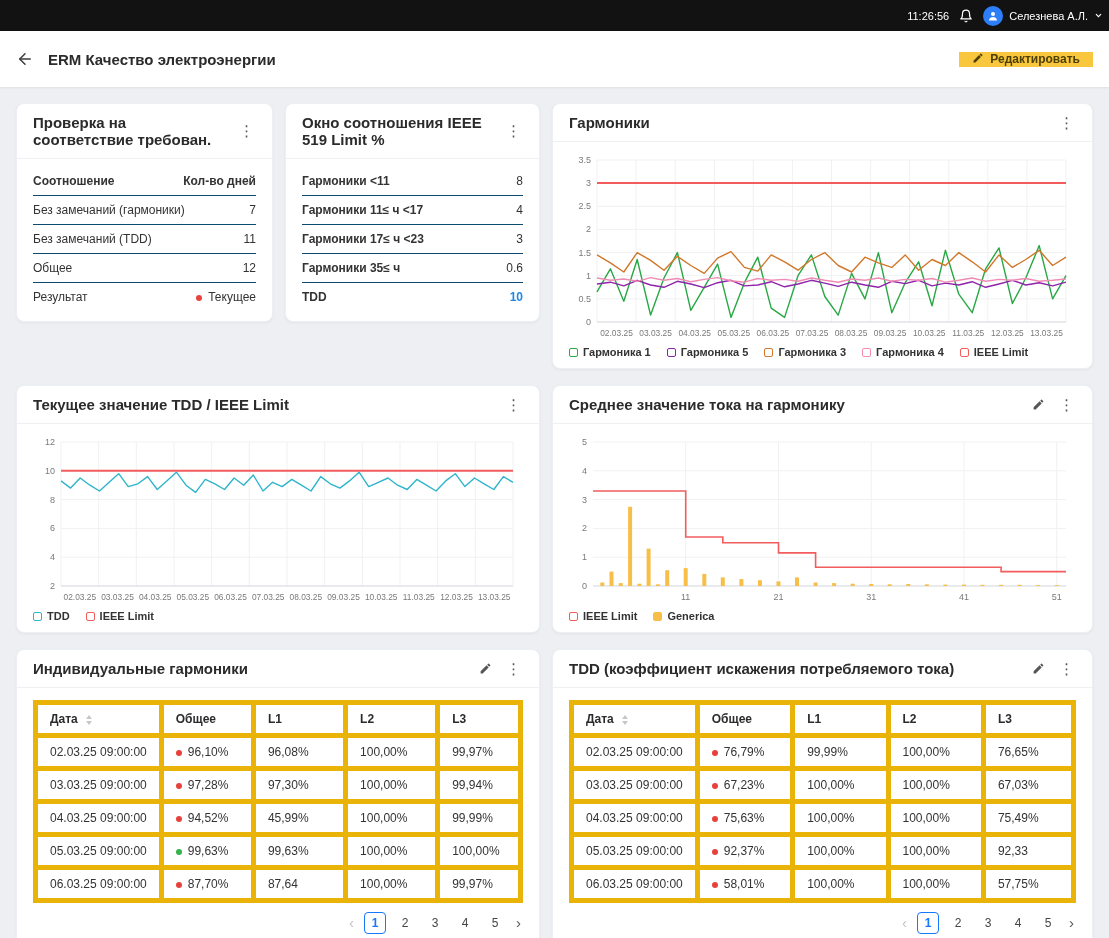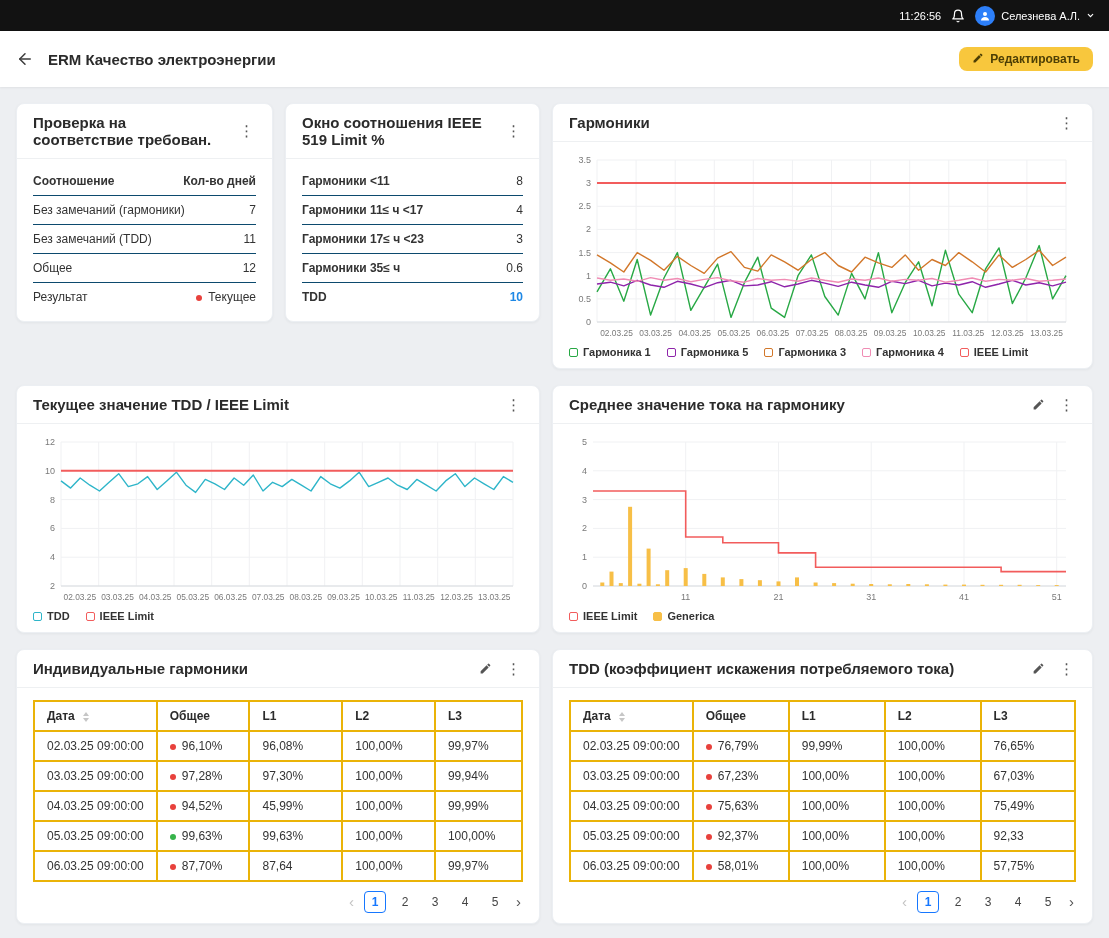--- a/index.html
+++ b/index.html
@@ -8,39 +8,39 @@
     min-height:938px;
     background:#edeff2;
     font-family:"Liberation Sans", sans-serif;
     color:#333;
     overflow-x:hidden;
   }
   
   .topbar {
     height:31px; background:#121212; color:#fff;
     display:flex; align-items:center; justify-content:flex-end;
-    gap:10px; padding:0 14px; font-size:11px;
+    gap:10px; padding:0 6px; font-size:11px;
   }
   .topbar svg { display:block; }
   .avatar {
     width:20px; height:20px; border-radius:50%; background:#2d7ff9;
     display:flex; align-items:center; justify-content:center; cursor:pointer;
   }
   .tb-item { display:flex; align-items:center; gap:6px; cursor:pointer; }
   
   .page-header {
     height:56px; background:#fff; display:flex; align-items:center;
     padding:0 16px; gap:14px; box-shadow:0 1px 2px rgba(0,0,0,.06);
     position:relative; z-index:2;
   }
   .page-title { font-size:15px; font-weight:bold; color:#2b2b2b; }
   .back-btn { cursor:pointer; display:flex; align-items:center; }
   .edit-btn {
-    margin-left:auto; background:#f8c73d; border:none; border-radius:8px;
-    height:24px; padding:0 13px; font-size:12px; font-weight:600; color:#4d3f05;
+    margin-left:auto; background:#f8c73d; border:none; border-radius:0;
+    height:15px; padding:0 13px; font-size:12px; font-weight:600; color:#4d3f05;
     display:flex; align-items:center; gap:6px; cursor:pointer;
     font-family:"Liberation Sans", sans-serif;
   }
   
   .content { padding:16px; display:flex; flex-direction:column; gap:16px; }
   .row { display:flex; gap:12px; align-items:flex-start; }
   .card {
     background:#fff; border-radius:8px; border:1px solid #eceff3;
     box-shadow:0 1px 3px rgba(21,30,40,.05);
   }
@@ -80,21 +80,21 @@
   .lg-sq {
     display:inline-block; width:9px; height:9px; border:1.5px solid; border-radius:2px;
     background:#fff;
   }
   
   .data-table {
     width:100%; border-collapse:collapse; font-size:12px;
     border:1px solid #f0f0f0;
   }
   .data-table th, .data-table td {
-    border:2px solid #eab308; padding:7px 12px; text-align:left;
+    border:5px solid #eab308; padding:7px 12px; text-align:left;
     white-space:nowrap;
   }
   .data-table th { font-weight:bold; color:#2b2b2b; }
   .data-table th:nth-child(1), .data-table td:nth-child(1) { width:24%; }
   .data-table th:nth-child(2), .data-table td:nth-child(2) { width:19%; }
   .data-table th:nth-child(3), .data-table td:nth-child(3) { width:19%; }
   .data-table th:nth-child(4), .data-table td:nth-child(4) { width:19%; }
   .sorter { display:inline-flex; flex-direction:column; gap:2px; margin-left:8px; vertical-align:middle; }
   .caret { width:0; height:0; border-left:3.5px solid transparent; border-right:3.5px solid transparent; }
   .caret.up { border-bottom:4px solid #c6c6c6; }

